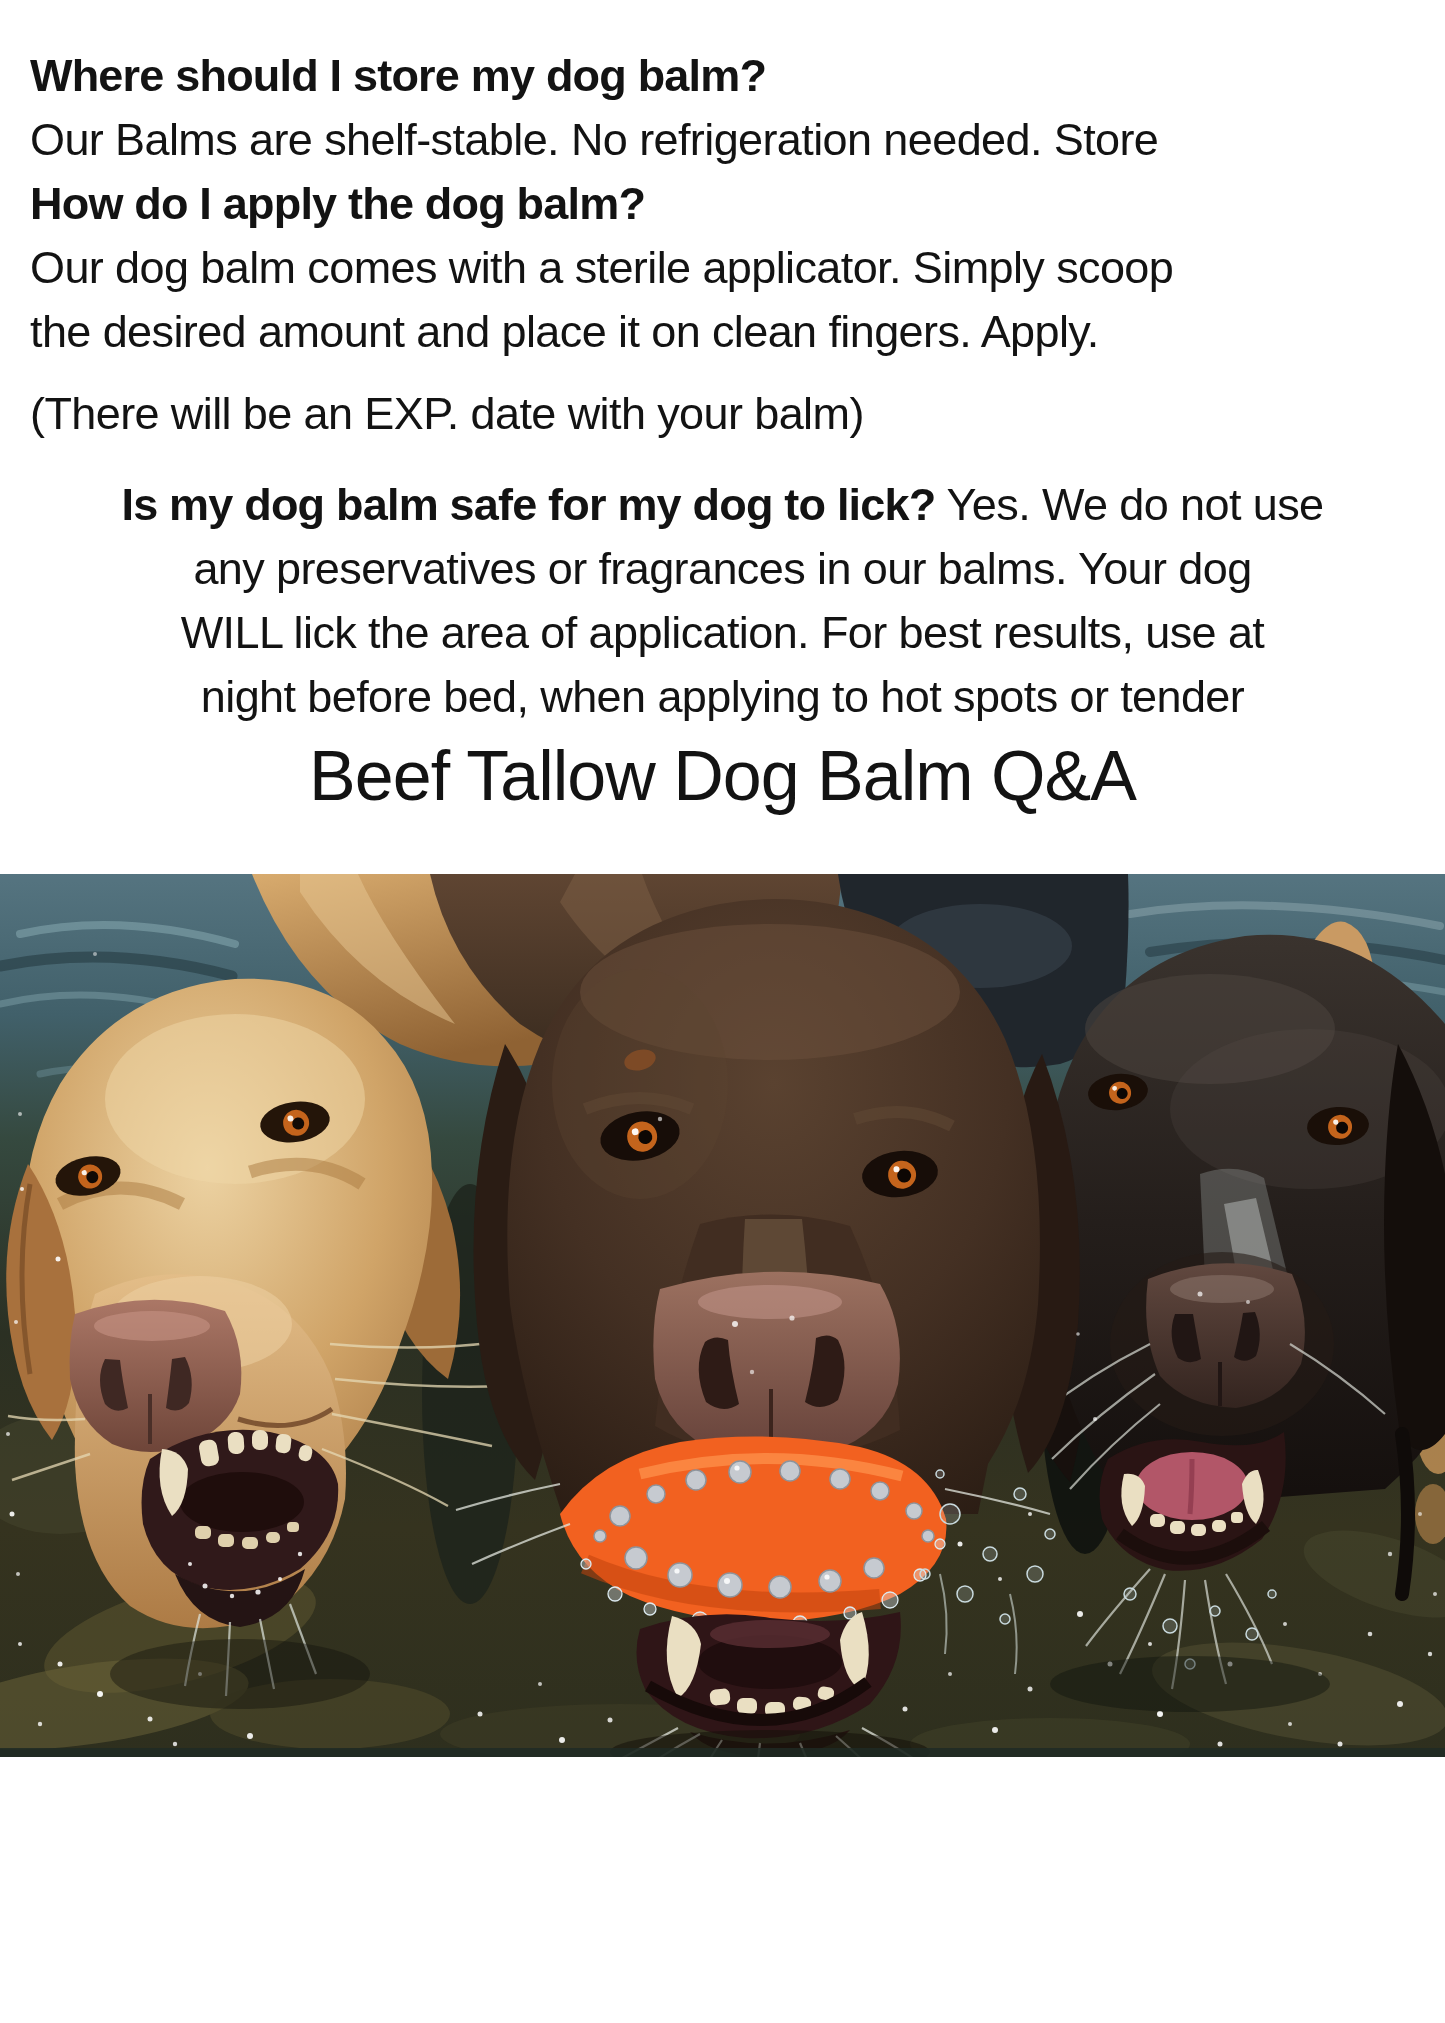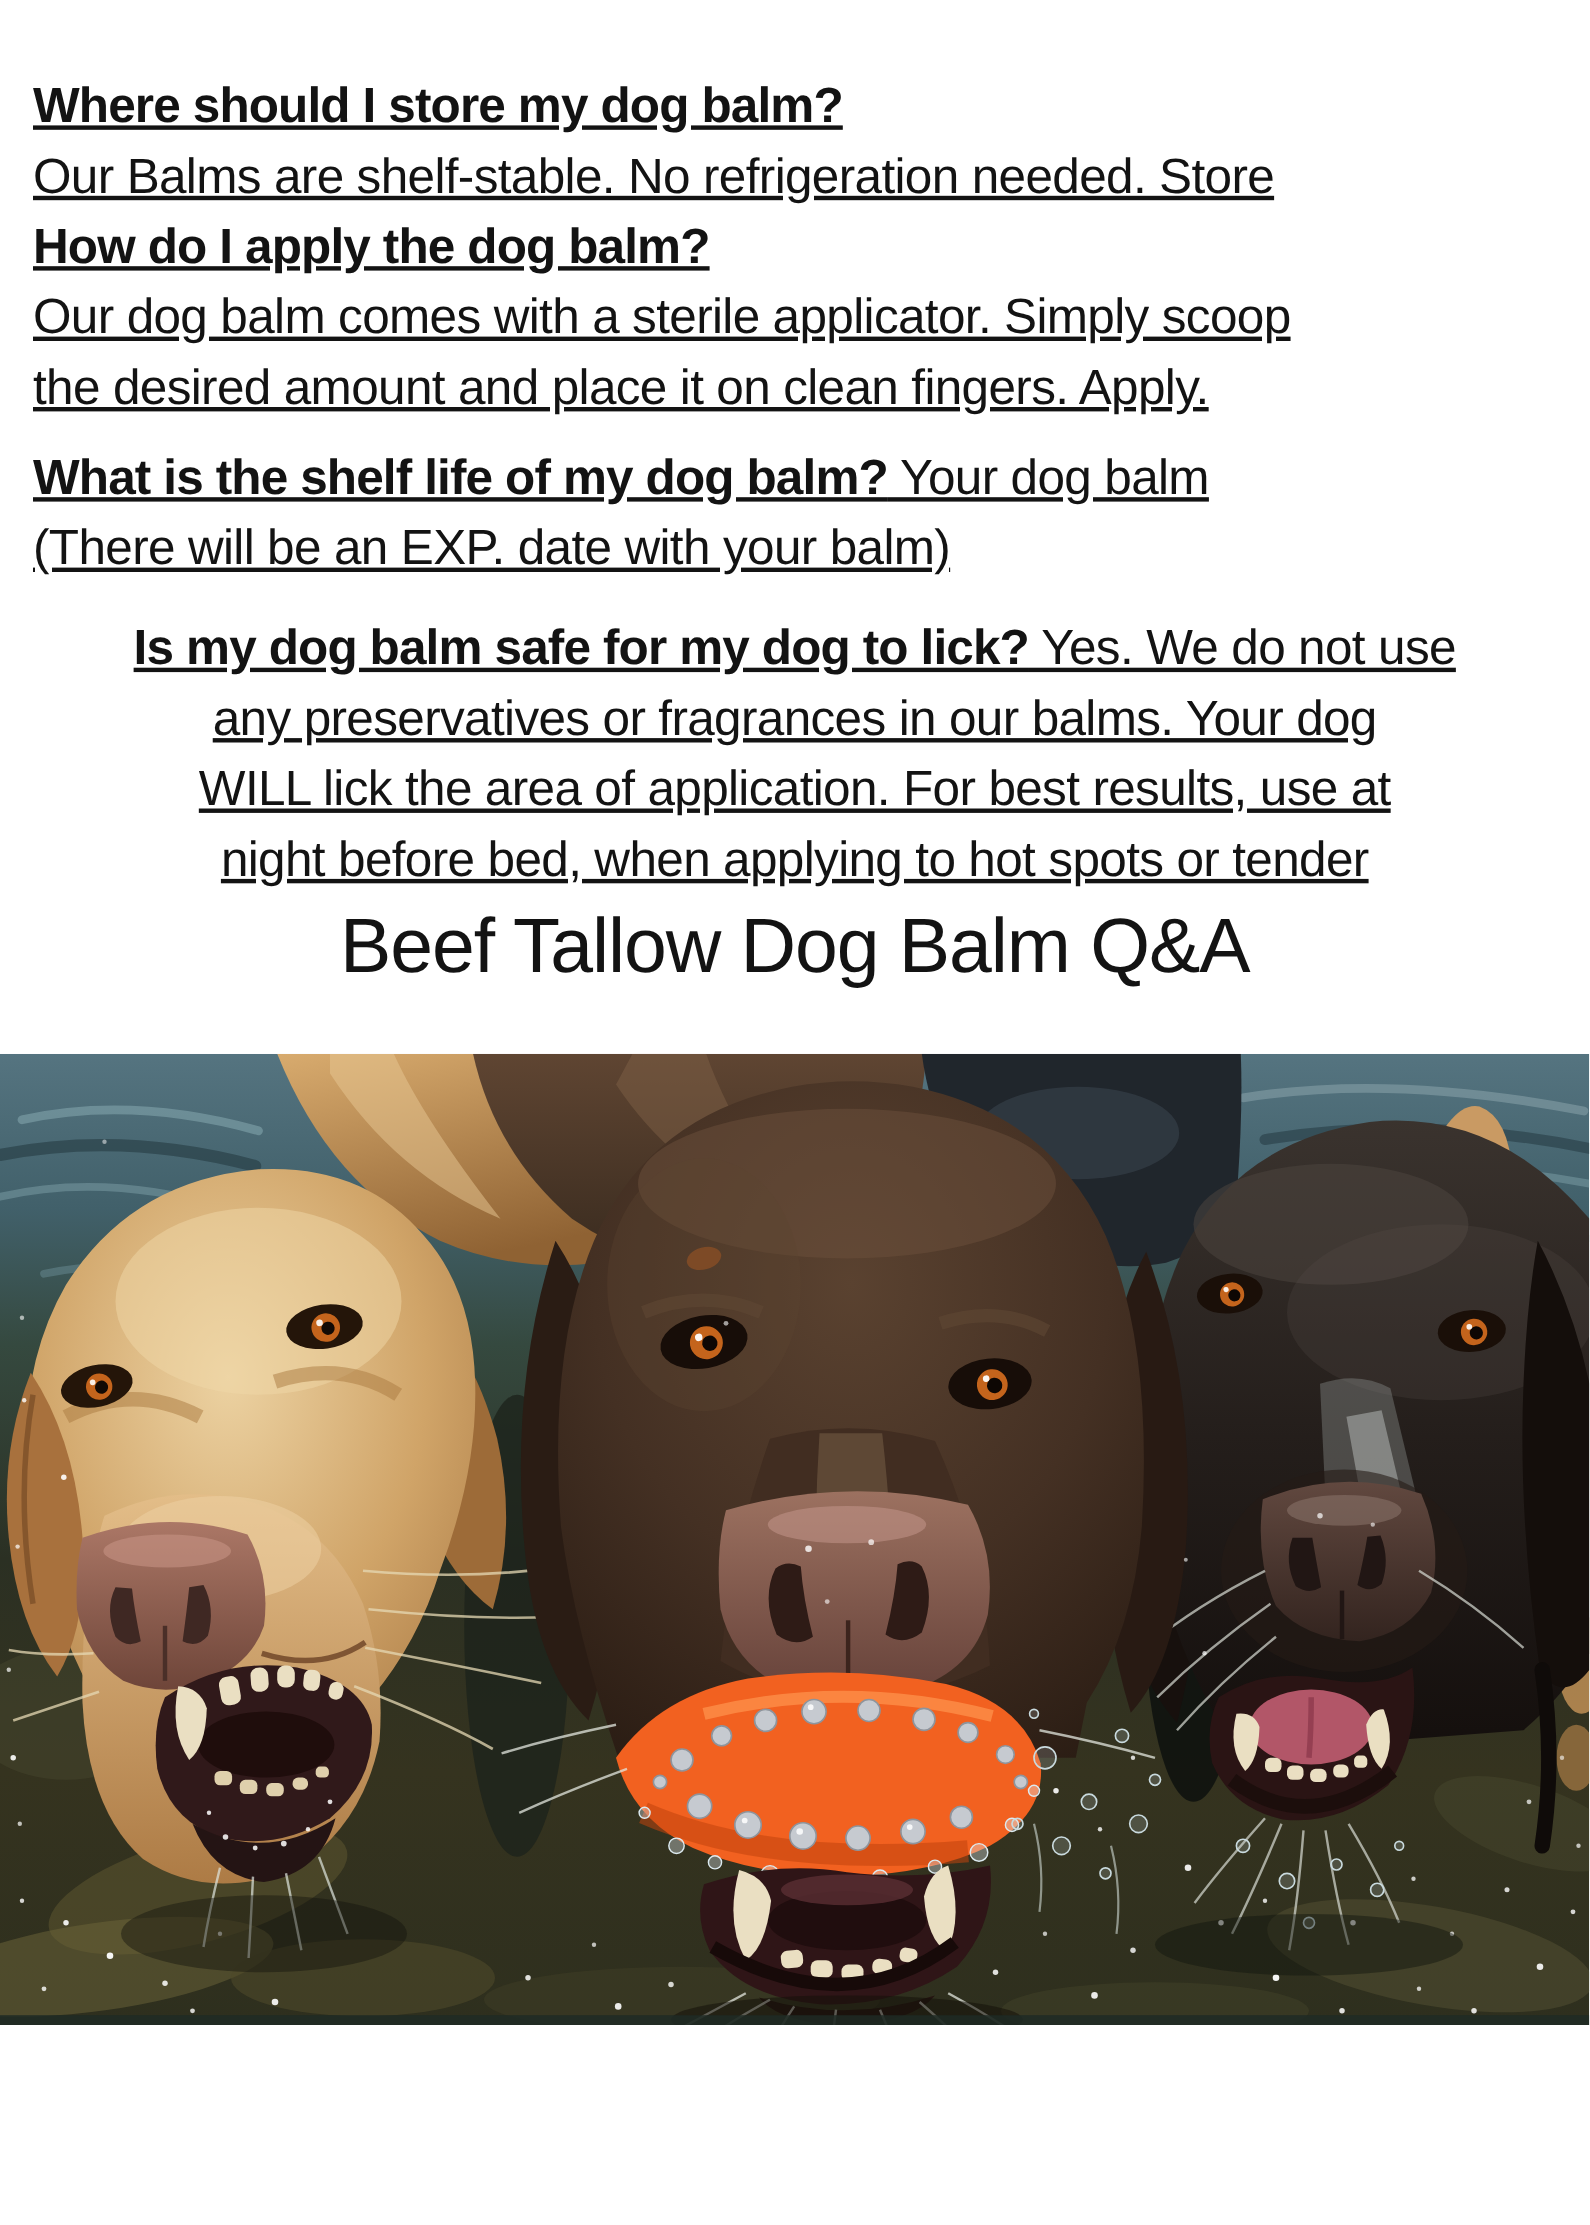--- a/index.html
+++ b/index.html
@@ -1,17 +1,17 @@
 <!DOCTYPE html>
 <html><head>
 <meta charset="utf-8">
 <style>
   html,body{margin:0;padding:0;background:#ffffff;}
   body{width:1445px;overflow-x:hidden;font-family:"Liberation Sans",sans-serif;color:#131313;}
-  .faq{padding:64px 30px 0 30px;font-size:45px;line-height:64px;letter-spacing:-0.6px;text-decoration:underline;}
+  .faq{padding:44px 30px 0 30px;font-size:45px;line-height:64px;letter-spacing:-0.6px;}
   .line{white-space:nowrap;}
   .q{font-weight:700;letter-spacing:-0.8px;}
   .item3{margin-top:18px;}
   .item4{margin-top:27px;text-align:center;}
   .title{font-weight:400;font-size:70px;line-height:78px;text-align:center;margin:8px 0 0 0;letter-spacing:-1px;}
   .photo{margin:59px 0 0 0;width:1445px;height:883px;overflow:hidden;position:relative;}
   .photo svg{display:block;}
 </style>
 </head>
 <body>
@@ -22,21 +22,20 @@
     <div>
       <div class="line q">Where should I store my dog balm?</div>
       <div class="line">Our Balms are shelf-stable. No refrigeration needed. Store</div>
     </div>
     <div>
       <div class="line q">How do I apply the dog balm?</div>
       <div class="line">Our dog balm comes with a sterile applicator. Simply scoop</div>
       <div class="line">the desired amount and place it on clean fingers. Apply.</div>
     </div>
     <div class="item3">
-      <div class="line"><span class="q">What is the shelf life of my dog balm?</span><span> Your dog balm</span></div>
       <div class="line">(There will be an EXP. date with your balm)</div>
     </div>
     <div class="item4">
       <div class="line"><span class="q">Is my dog balm safe for my dog to lick?</span><span> Yes. We do not use</span></div>
       <div class="line">any preservatives or fragrances in our balms. Your dog</div>
       <div class="line">WILL lick the area of application. For best results, use at</div>
       <div class="line">night before bed, when applying to hot spots or tender</div>
     </div>
   </section>
 

